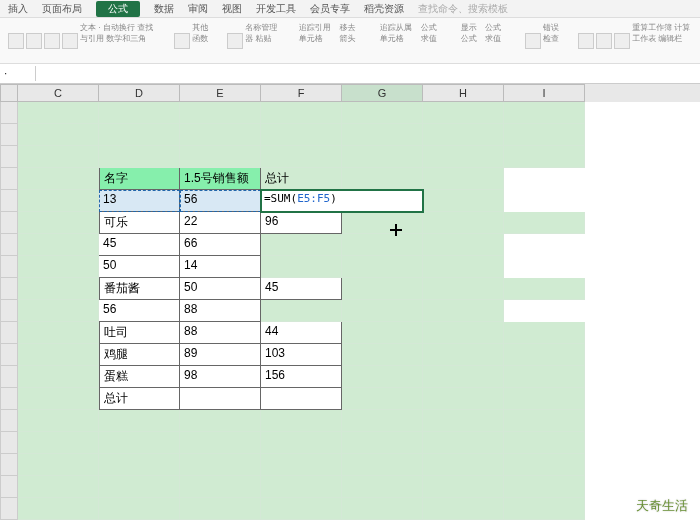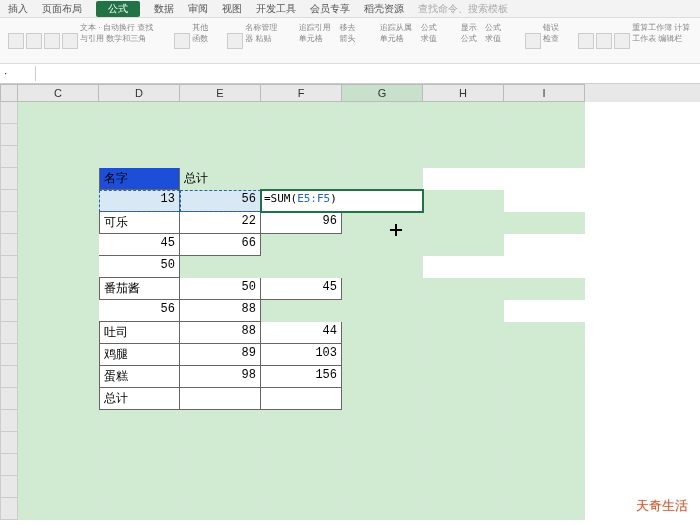--- a/index.html
+++ b/index.html
@@ -18,26 +18,26 @@
 .col-headers { display: grid; grid-template-columns: 18px 81px 81px 81px 81px 81px 81px 81px; position: sticky; top: 0; background: #e8e8e8; }
 .col-header { border: 1px solid #bbb; border-left: none; text-align: center; font-size: 11px; padding: 2px 0; background: #e8e8e8; color: #333; }
 .col-header:first-child { border-left: 1px solid #bbb; background: #e8e8e8; }
 .col-header.active { background: #c8e0cc; }
 .cells { position: relative; }
 .cell-row { display: grid; grid-template-columns: 18px 81px 81px 81px 81px 81px 81px 81px; height: 22px; }
 .row-header { border: 1px solid #ccc; border-top: none; background: #e8e8e8; font-size: 9px; text-align: center; line-height: 20px; color: #555; }
 .cell { border-right: 1px solid #d4e8d6; border-bottom: 1px solid #d4e8d6; background: #d0ebd2; padding: 2px 4px; font-size: 12px; overflow: hidden; white-space: nowrap; }
 .data-cell { background: #fff; border: 1px solid #666; border-left: none; border-top: none; }
 .data-cell-first { border-left: 1px solid #666; }
-.data-header { background: #1d4ed8; }
-.num { text-align: right; font-family: Liberation Mono, monospace; }
+.data-header { background: #86efac; }
+.num { text-align: left; }
 .marching { background: #d8e8f4; outline: 1px dashed #2266aa; outline-offset: -1px; }
 .formula-cell { background: #fff; outline: 2px solid #217346; outline-offset: -1px; font-family: Consolas, monospace; font-size: 11px; position: relative; padding: 2px 3px; }
 .formula-cell .ref { color: #2266cc; }
-.watermark { position: absolute; right: 12px; bottom: 10px; font-size: 13px; color: #c2410c; opacity: 0.85; display: flex; align-items: center; gap: 4px; text-shadow: 0 0 2px rgba(0,0,0,.3);}
+.watermark { position: absolute; right: 12px; bottom: 10px; font-size: 13px; color: #4d7c0f; opacity: 0.85; display: flex; align-items: center; gap: 4px; text-shadow: 0 0 2px rgba(0,0,0,.3);}
 .watermark .dot { width: 14px; height: 14px; border: 2px solid #fff; border-radius: 50%; display: inline-block; }
 .cursor-cross { position: absolute; width: 12px; height: 12px; left: 390px; top: 122px; pointer-events:none; }
 .cursor-cross::before, .cursor-cross::after { content:''; position:absolute; background:#000; }
 .cursor-cross::before { left:5px; top:0; width:2px; height:12px; }
 .cursor-cross::after { top:5px; left:0; height:2px; width:12px; }
 </style>
 </head>
 <body>
 
 <div class="ribbon-tabs">
@@ -148,20 +148,21 @@
         <div class="cell"></div>
         <div class="cell"></div>
         <div class="cell"></div>
         <div class="cell"></div>
       </div>
 
     <div class="cell-row">
       <div class="row-header"></div>
       <div class="cell"></div>
       <div class="cell data-cell data-cell-first data-header">名字</div>
+      <div class="cell data-cell data-header">1.5号销售额</div>
       <div class="cell">总计</div>
       <div class="cell"></div>
       <div class="cell"></div>
     </div>
 
     <div class="cell-row">
       <div class="row-header"></div>
       <div class="cell"></div>
       <div class="cell data-cell num marching">13</div>
       <div class="cell data-cell num marching">56</div>
@@ -188,20 +189,21 @@
         <div class="cell data-cell num">45</div>
         <div class="cell data-cell num">66</div>
         <div class="cell"></div>
         <div class="cell"></div>
         <div class="cell"></div>
       </div>
     <div class="cell-row">
         <div class="row-header"></div>
         <div class="cell"></div>
         <div class="cell data-cell num">50</div>
+        <div class="cell data-cell num">14</div>
         <div class="cell"></div>
         <div class="cell"></div>
         <div class="cell"></div>
       </div>
     <div class="cell-row">
         <div class="row-header"></div>
         <div class="cell"></div>
         <div class="cell data-cell data-cell-first">番茄酱</div>
         <div class="cell data-cell num">50</div>
         <div class="cell data-cell num">45</div>

